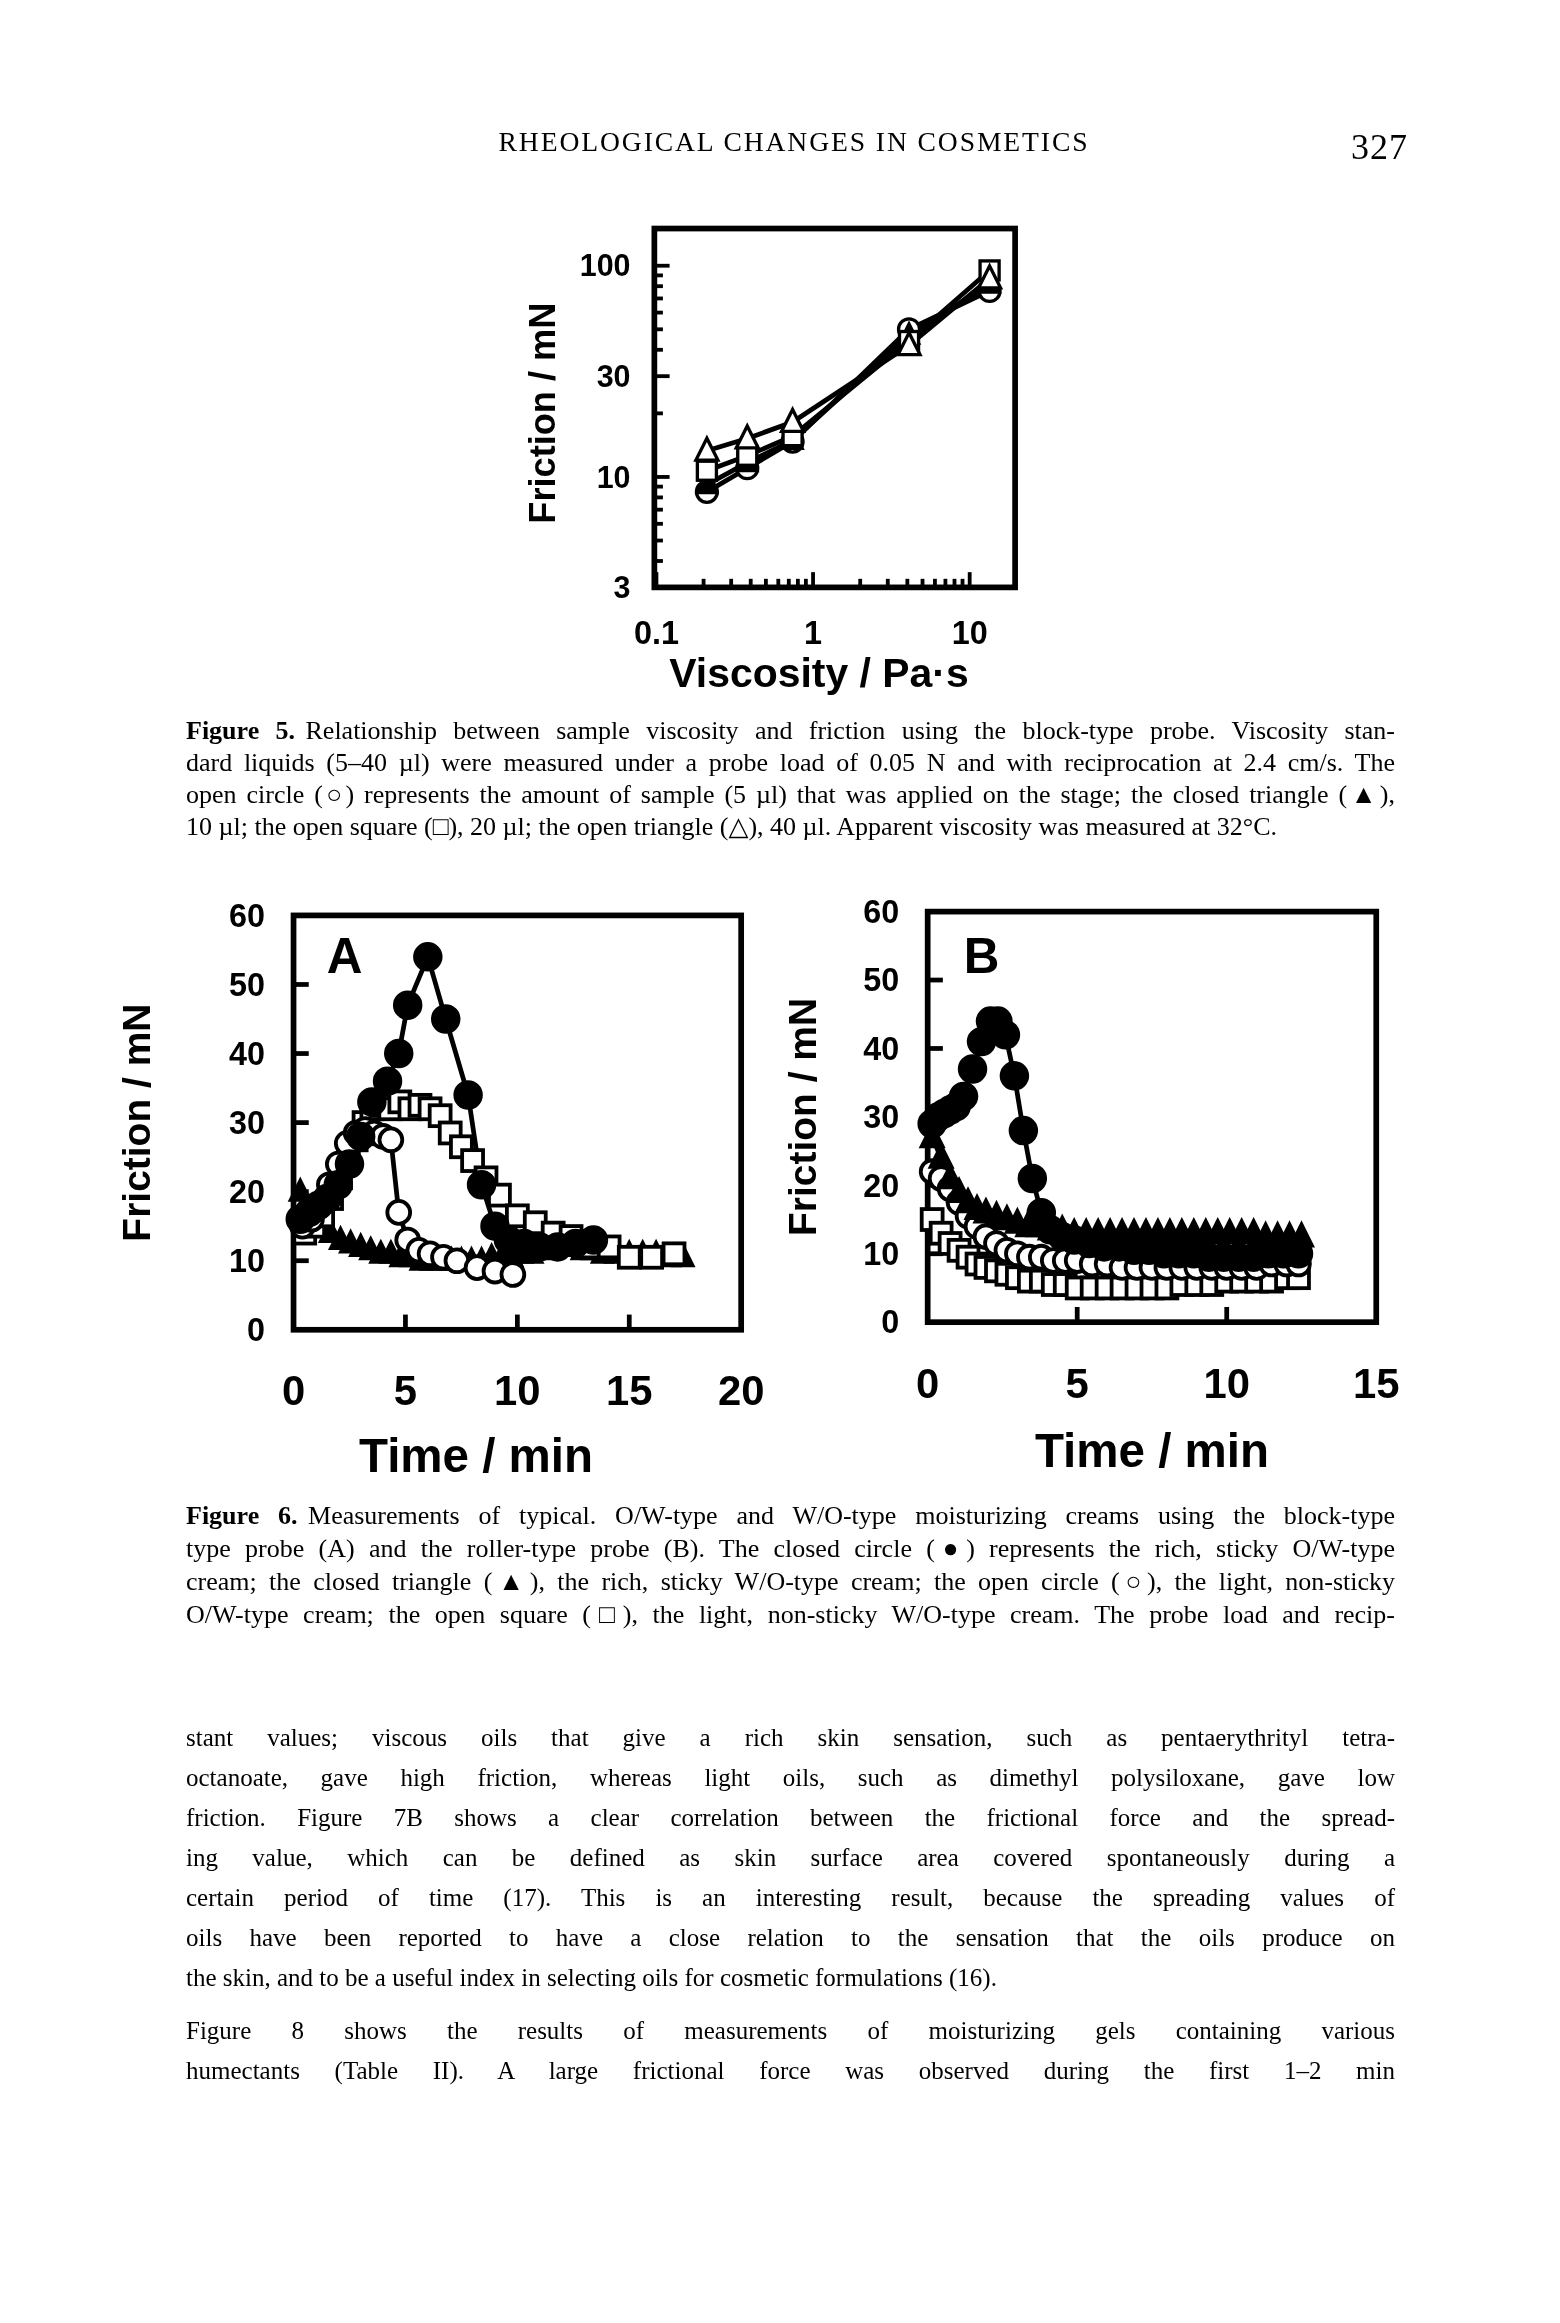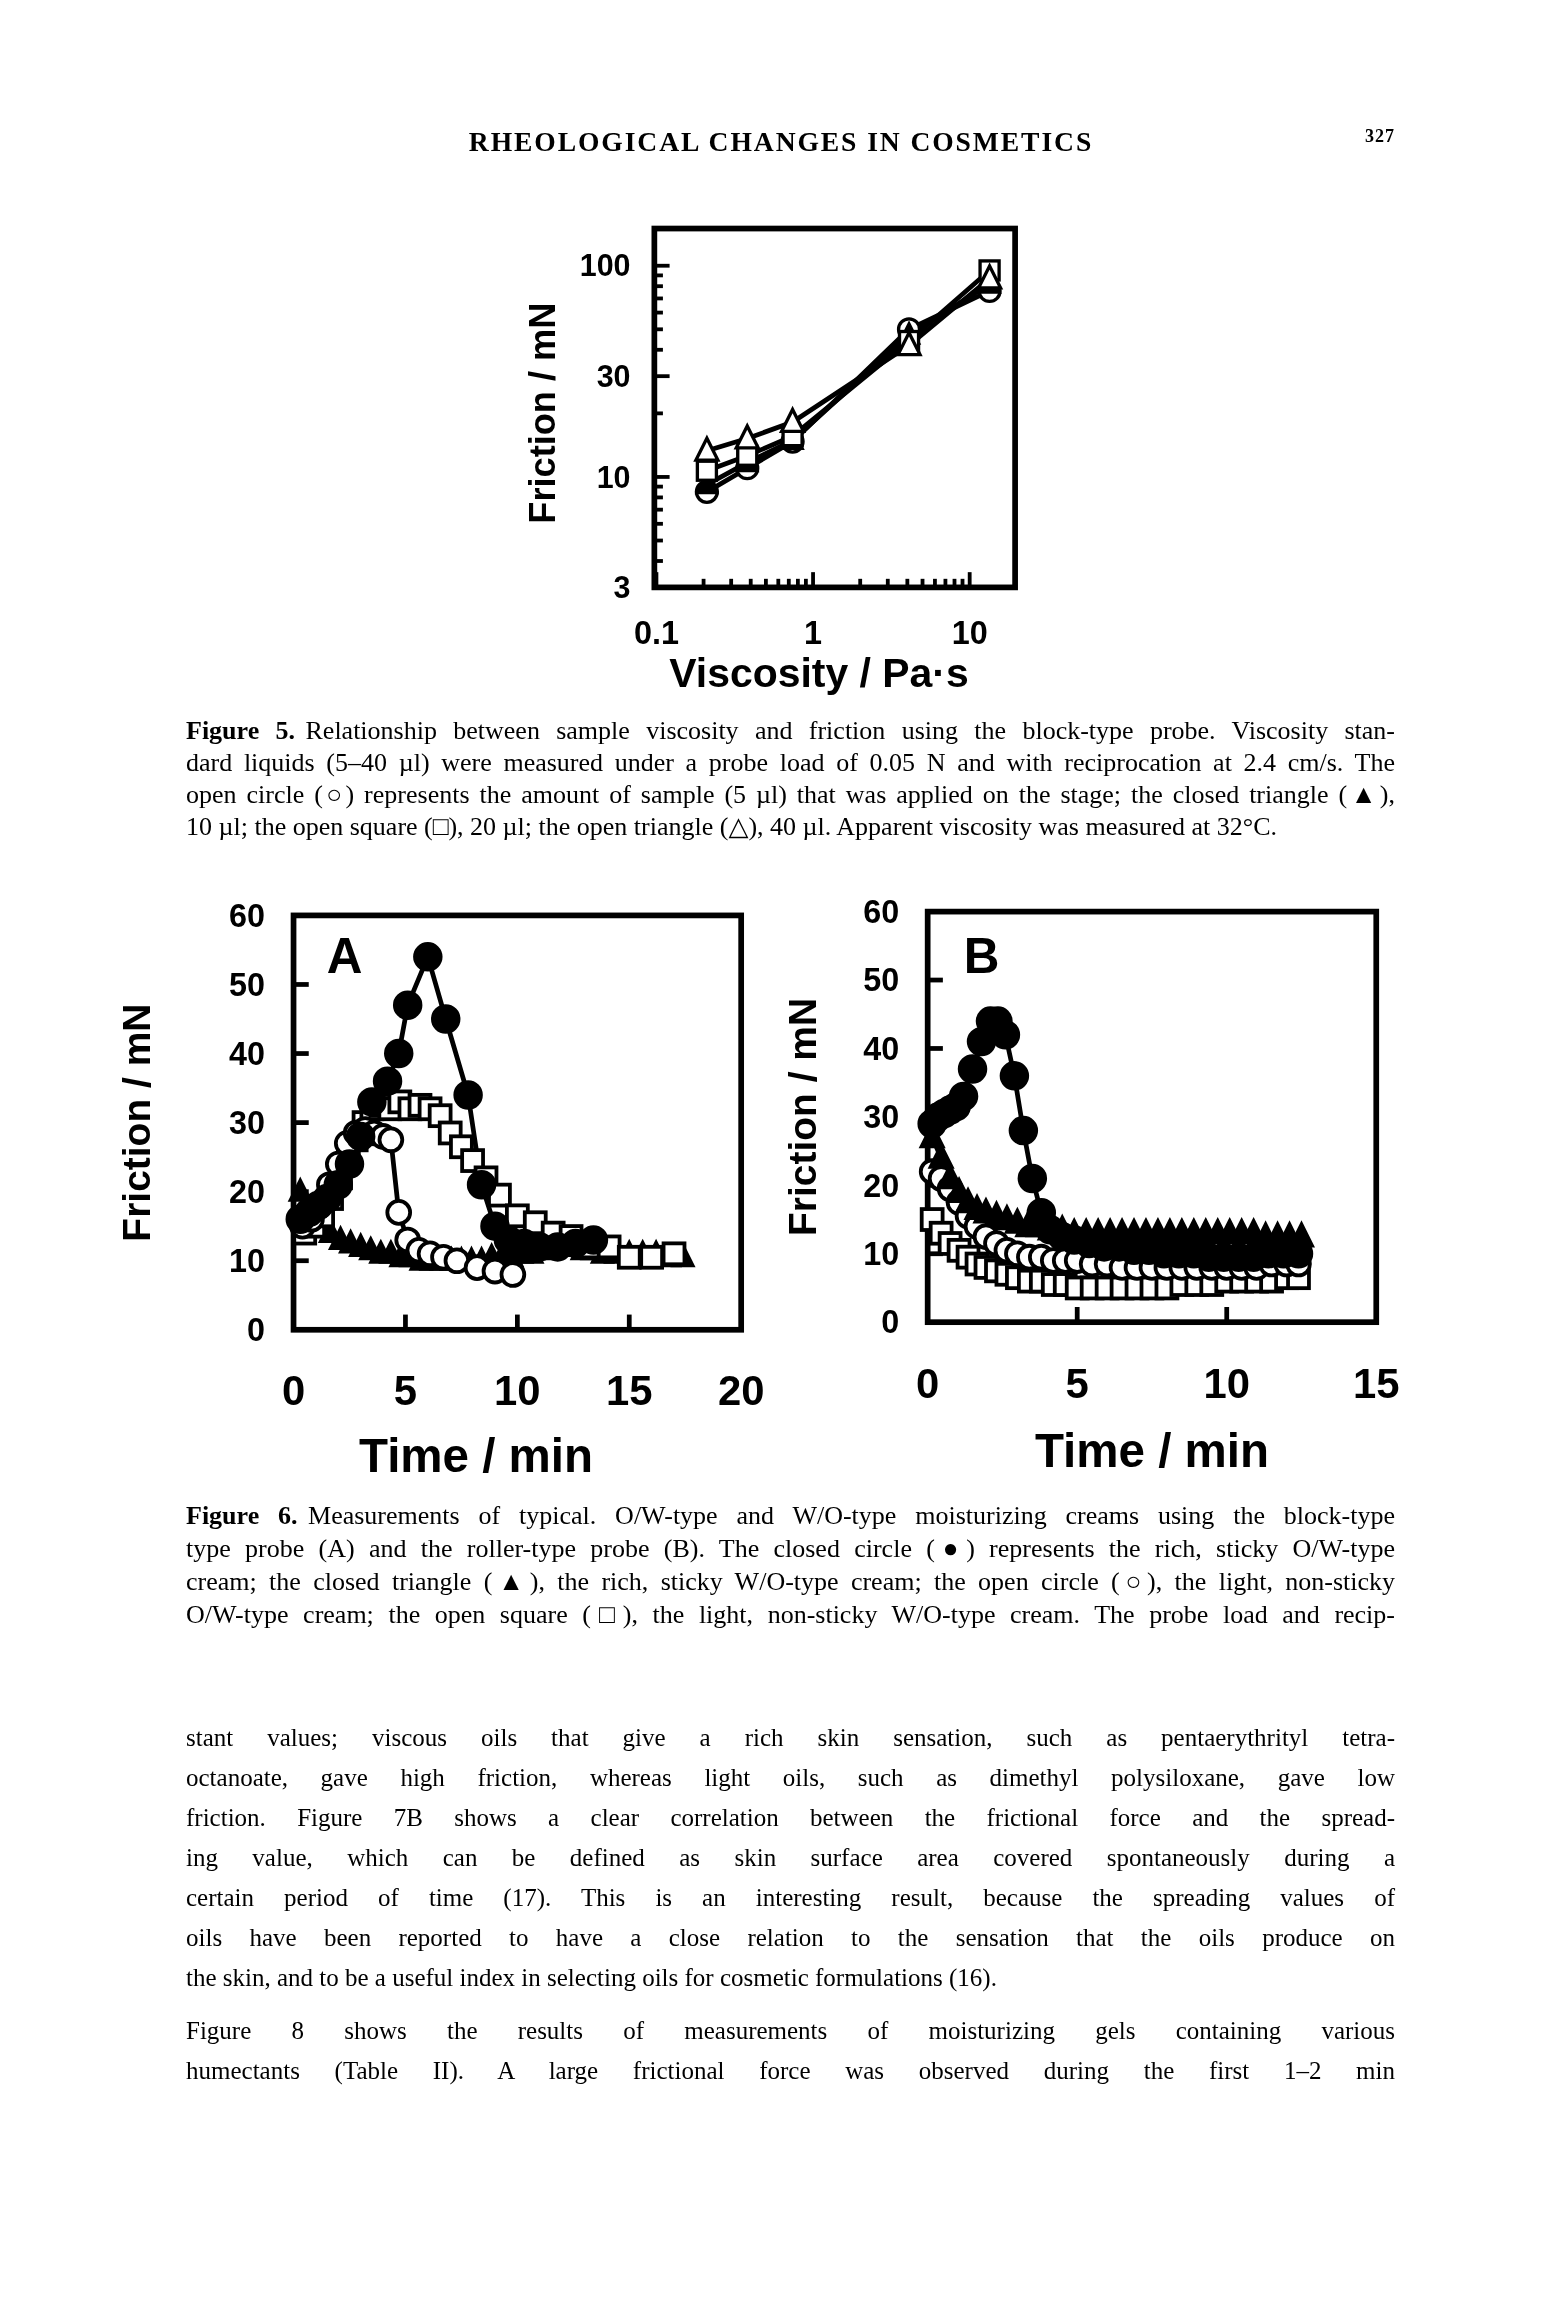--- a/index.html
+++ b/index.html
@@ -2,26 +2,26 @@
 <html style="font-size:15px"><head>
 <meta charset="utf-8">
 <style>
   html,body{margin:0;padding:0;background:#888;}
   .page{
     position:relative; width:1561px; height:2324px; background:#ffffff;
     font-family:"Liberation Serif","DejaVu Serif",serif; color:#000;
     overflow:hidden;
   }
   
-  .runhead{position:absolute; left:167px; top:126px; width:1228px; height:38px;font-weight:bold;}
+  .runhead{position:absolute; left:180px; top:126px; width:1228px; height:38px;}
   .runtitle{
     display:block; text-align:center; font-size:27.6px; letter-spacing:1.9px;
     font-family:"Liberation Serif","DejaVu Serif",serif;
   }
-  .pagenum{position:absolute; right:0; top:0; font-size:18px; letter-spacing:1px;margin-left:32px;}
+  .pagenum{position:absolute; right:0; top:0; font-size:36px; letter-spacing:1px;margin-left:32px;}
   
   svg.chart{position:absolute; overflow:visible;}
   svg.chart text{
     font-family:"Liberation Sans","DejaVu Sans",sans-serif;
     font-weight:bold; fill:#000;
   }
   
   .caption{position:absolute; font-size:26px; line-height:32px;}
   .caption.f6{line-height:33px;}
   .cap-label{font-weight:bold; margin-right:10.5px;}

